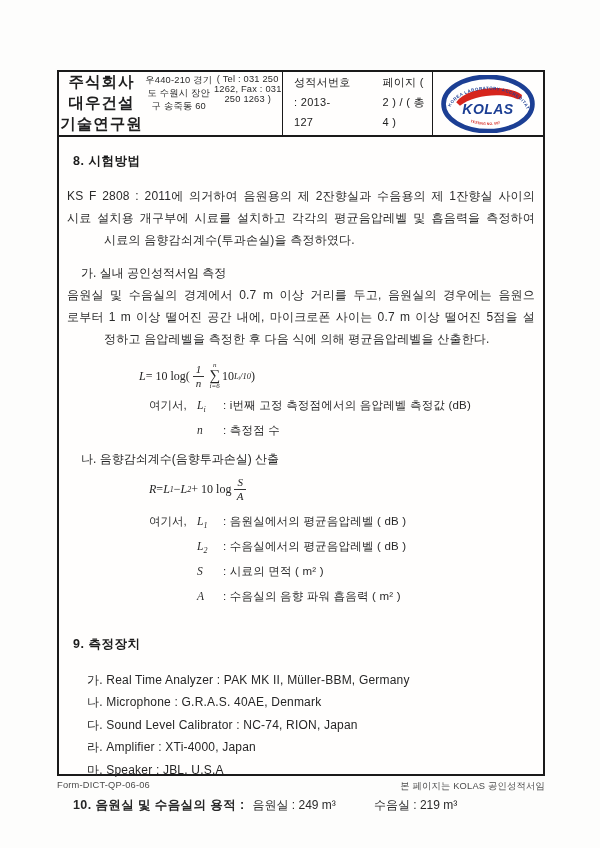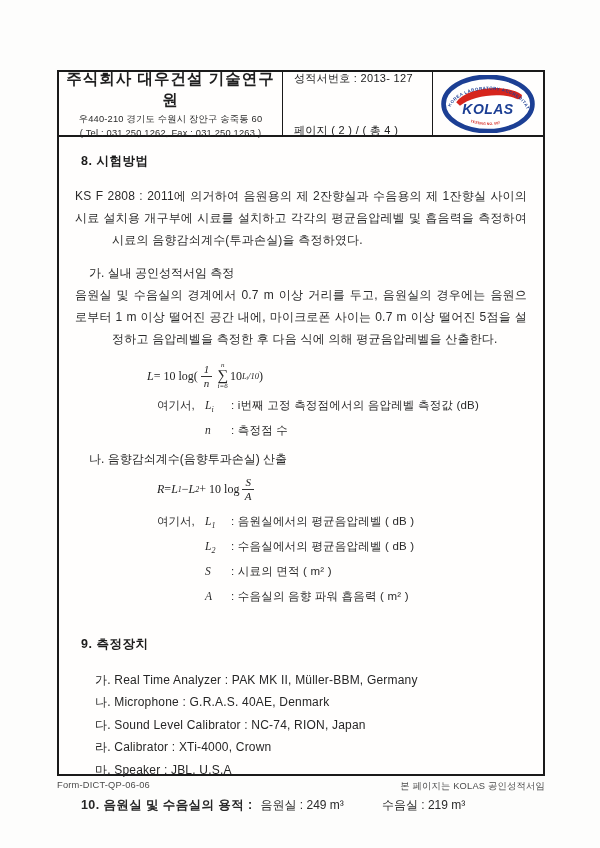--- a/index.html
+++ b/index.html
@@ -10,30 +10,30 @@
     color:#262626;
     position:relative;
     overflow:hidden;
   }
   .doc-box {
     position:absolute; left:57px; top:70px; width:488px; height:706px;
     border:2px solid #1a1a1a; background:#fffefd;
   }
   
   .hdr { display:flex; height:65px; border-bottom:2px solid #1a1a1a; }
-  .hdr-cell { display:flex; flex-direction:column; justify-content:center; }
+  .hdr-cell { display:flex; flex-direction:row; justify-content:center; }
   .hdr-company { width:223px; text-align:center; }
   .company-name { font-size:15.5px; font-weight:bold; letter-spacing:1px; color:#1f1f1f; }
   .company-addr, .company-tel { font-size:9.3px; color:#2a2a2a; margin-top:2px; letter-spacing:0.2px; }
   .hdr-report { width:151px; border-left:1.5px solid #1a1a1a; border-right:1.5px solid #1a1a1a;
                 padding-left:11px;gap:32px; }
   .hdr-report div { font-size:11px; color:#222; line-height:20px; letter-spacing:0.3px; }
   .hdr-logo { flex:1; align-items:center; }
   
-  .doc-body { padding:0 16px; }
+  .doc-body { padding:0 8px; }
   .sec-title { font-size:12.5px; font-weight:bold; color:#1c1c1c; letter-spacing:0.5px; padding-left:6px; }
   .t8 { margin-top:16px; }
   .para { font-size:12px; line-height:22px; color:#2a2a2a; letter-spacing:0.2px; }
   .p1 { margin-top:15px; }
   .jline { text-align:justify; text-align-last:justify; }
   .lastline { text-align:left;margin-left:37px; }
   .sub-title { font-size:12px; color:#262626; padding-left:14px; margin-top:11px; line-height:22px; }
   .pa { margin-top:0; }
   
   .formula { font-size:12px; color:#222; font-family:"Liberation Serif","DejaVu Serif",serif; }
@@ -188,21 +188,21 @@
       <span class="w-var"><span>A</span><sub class="small"></sub></span>
       <span class="w-desc">: 수음실의 음향 파워 흡음력 ( m² )</span>
     </div>
 
     <div class="sec-title t9">9. 측정장치</div>
 
     <div class="equip">
       <div class="equip-item">가. Real Time Analyzer : PAK MK II,  Müller-BBM,  Germany</div>
       <div class="equip-item">나. Microphone : G.R.A.S. 40AE,  Denmark</div>
       <div class="equip-item">다. Sound Level Calibrator : NC-74,  RION,  Japan</div>
-      <div class="equip-item">라. Calibrator : XTi-4000,  Crown</div>
+      <div class="equip-item">라. Amplifier : XTi-4000,  Japan</div>
       <div class="equip-item">마. Speaker : JBL,  U.S.A</div>
     </div>
 
     <div class="s10">
       <span class="bold">10. 음원실 및 수음실의 용적 :</span>
       <span class="val">음원실 : 249 m³</span>
       <span class="gap">수음실 : 219 m³</span>
     </div>
 
   </div>

